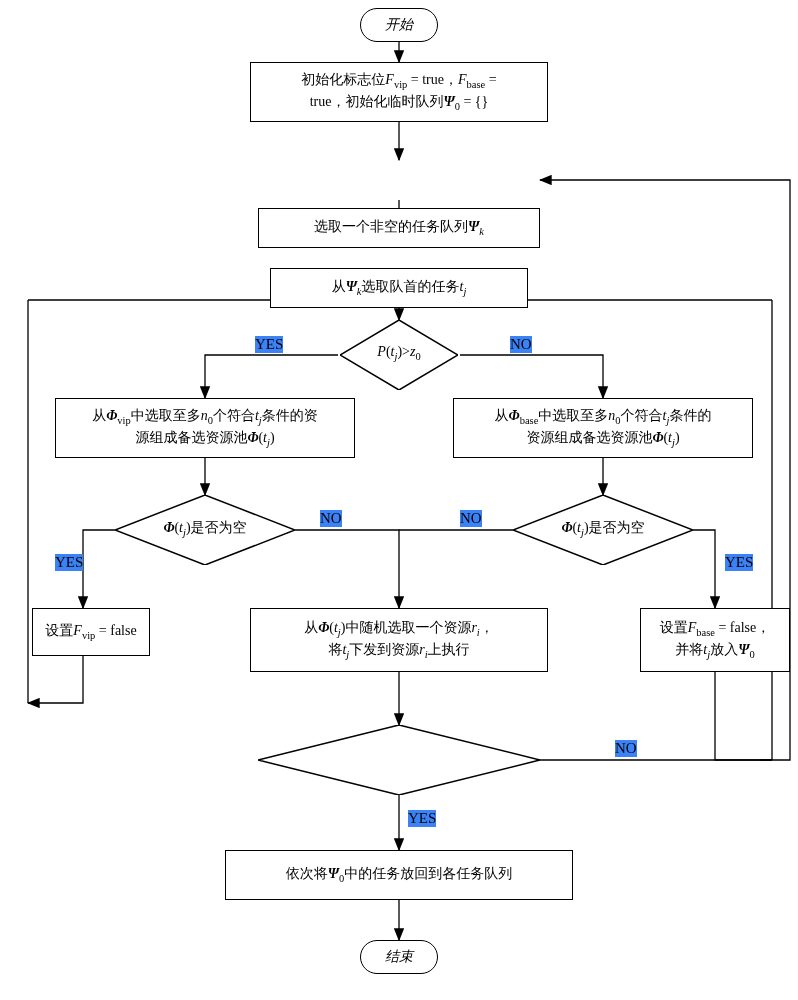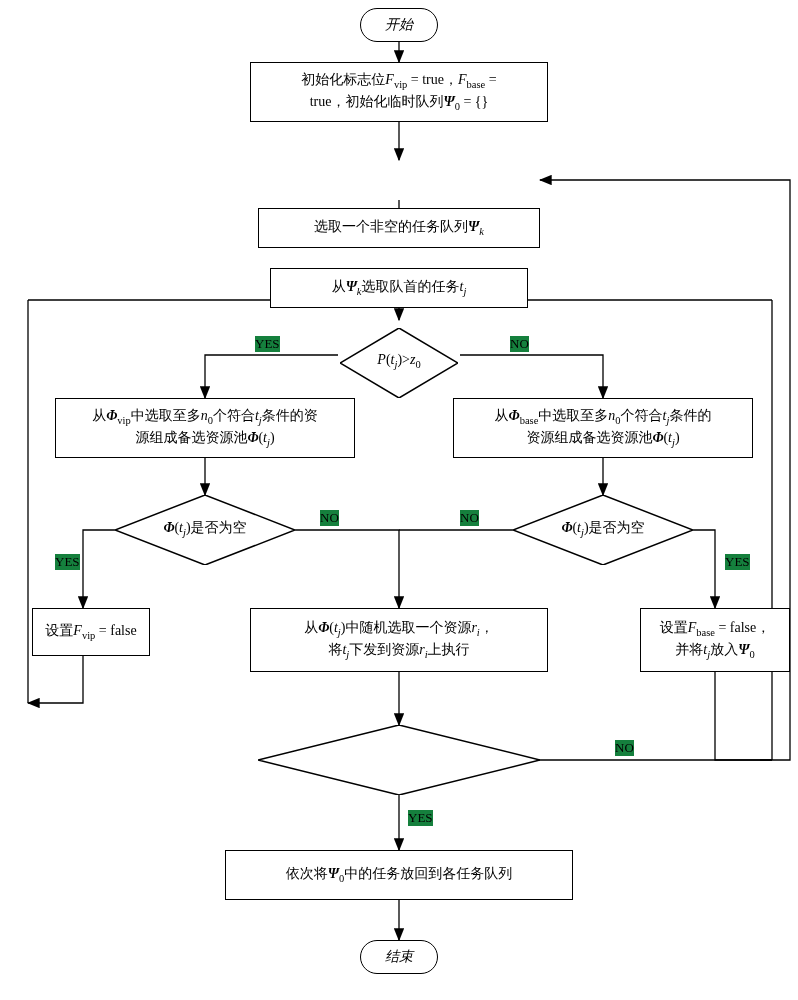--- a/index.html
+++ b/index.html
@@ -37,22 +37,22 @@
     .decision-label {
       position: absolute;
       transform: none;
       width: 140%;
       text-align: center;
     }
     .math-i { font-style: italic; font-family: "Times New Roman", serif; }
     .sub { font-size: 0.75em; vertical-align: sub; text-align: right; }
     .label {
       position: absolute;
-      font-size: 13px;
-      background: #15803d;
+      font-size: 15px;
+      background: #3b82f6;
     }
     svg.arrows {
       position: absolute;
       top: 0; left: 0;
       width: 798px; height: 1000px;
       pointer-events: none;
     }
     .arrows line, .arrows polyline {
       stroke: #000;
       stroke-width: 1.3;
@@ -127,21 +127,21 @@
     <span>选取一个非空的任务队列</span><span class="math-i" style="font-weight:bold">Ψ</span><span class="sub math-i">k</span>
   </div>
 </div>
 
 <div class="node process" style="left:270px; top:238px; width:258px; height:40px;margin-top:30px;">
   <div>
     <span>从</span><span class="math-i" style="font-weight:bold">Ψ</span><span class="sub math-i">k</span><span>选取队首的任务</span><span class="math-i">t</span><span class="sub math-i">j</span>
   </div>
 </div>
 
-<div class="decision" style="position:absolute; left:340px; top:328px; width:118px; height:70px;">
+<div class="decision" style="position:absolute; left:340px; top:320px; width:118px; height:70px;">
   <svg width="118" height="70" style="position:absolute;top:0;left:0">
       <polygon points="59,0 118,35 59,70 0,35" fill="#fff" stroke="#000" stroke-width="1.5"></polygon>
     </svg>
   <div class="decision-label" style="left:-20%; top:24px;">
     <span class="math-i">P</span>(<span class="math-i">t</span><span class="sub math-i">j</span><span>)&gt;</span><span class="math-i">z</span><span class="sub">0</span>
   </div>
 </div>
 <div class="label" style="left:255px; top:336px;">YES</div>
 <div class="label" style="left:510px; top:336px;">NO</div>
 

